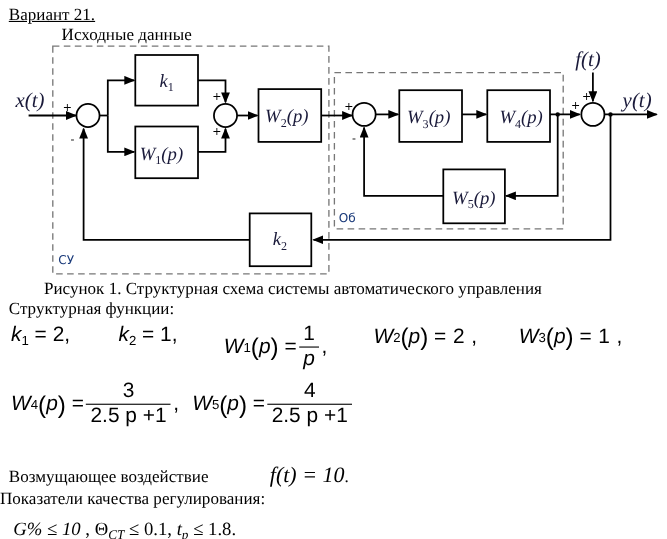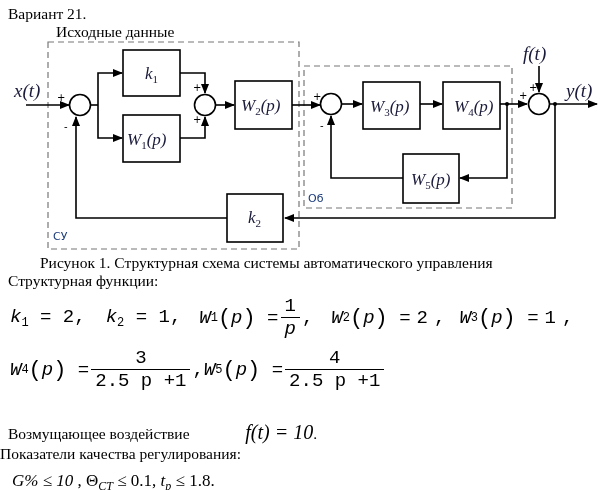--- a/index.html
+++ b/index.html
@@ -5,32 +5,32 @@
   html, body { margin: 0; padding: 0; background: #ffffff; }
   body { width: 606px; height: 490px; position: relative; overflow: hidden;
          font-family: "Liberation Serif", serif; color: #000; }
   .txt { position: absolute; font-size: 15.5px; white-space: nowrap; line-height: 1; }
   .diagram { position: absolute; left: 0; top: 0; }
   .blk { font-family: "Liberation Serif", serif; font-style: italic; font-size: 17px; fill: #1a1a3a; }
   .sub { font-size: 11px; font-style: normal; }
   .sig { font-family: "Liberation Serif", serif; font-style: italic; font-size: 19px; fill: #1a1a3a; }
   .sign { font-family: "DejaVu Sans", sans-serif; font-size: 10px; fill: #000; }
   .grp { font-family: "DejaVu Sans", sans-serif; font-size: 11px; fill: #1a3a7a; }
-  .eq { position: absolute; font-family: Liberation Mono, monospace; font-size: 19px; white-space: nowrap; display: flex; align-items: center; }
+  .eq { position: absolute; font-family: Liberation Sans, sans-serif; font-size: 19px; white-space: nowrap; display: flex; align-items: flex-start; gap: 12px; }
   .frac { display: inline-flex; flex-direction: column; align-items: center; margin: 0 2px; }
   .frac .num { padding: 0 4px; line-height: 1.1; }
   .frac .den { border-top: 1.3px solid #000; padding: 1px 4px 0; line-height: 1.1; }
   i { font-style: italic; }
   .s { font-size: 12px; vertical-align: -4px; }
   .par { font-size: 22px; font-style: normal; }
 </style>
 </head>
 <body>
 
-<div class="txt" style="left:8px;top:6px;">Вариант 21.</div>
+<div class="txt" style="left:8px;top:6px;text-decoration:underline;">Вариант 21.</div>
 <div class="txt" style="left:8px;top:24px;margin-left:48px;">Исходные данные</div>
 
 <svg class="diagram" width="606" height="260">
   <defs>
     <marker id="arr" markerWidth="10" markerHeight="8" refX="9" refY="4" orient="auto" markerUnits="userSpaceOnUse">
       <path d="M0,0 L10,4 L0,8 Z" fill="#000"></path>
     </marker>
   </defs>
 
   <rect x="48" y="42" width="251" height="207" fill="none" stroke="#777" stroke-width="1.2" stroke-dasharray="6,4"></rect>

